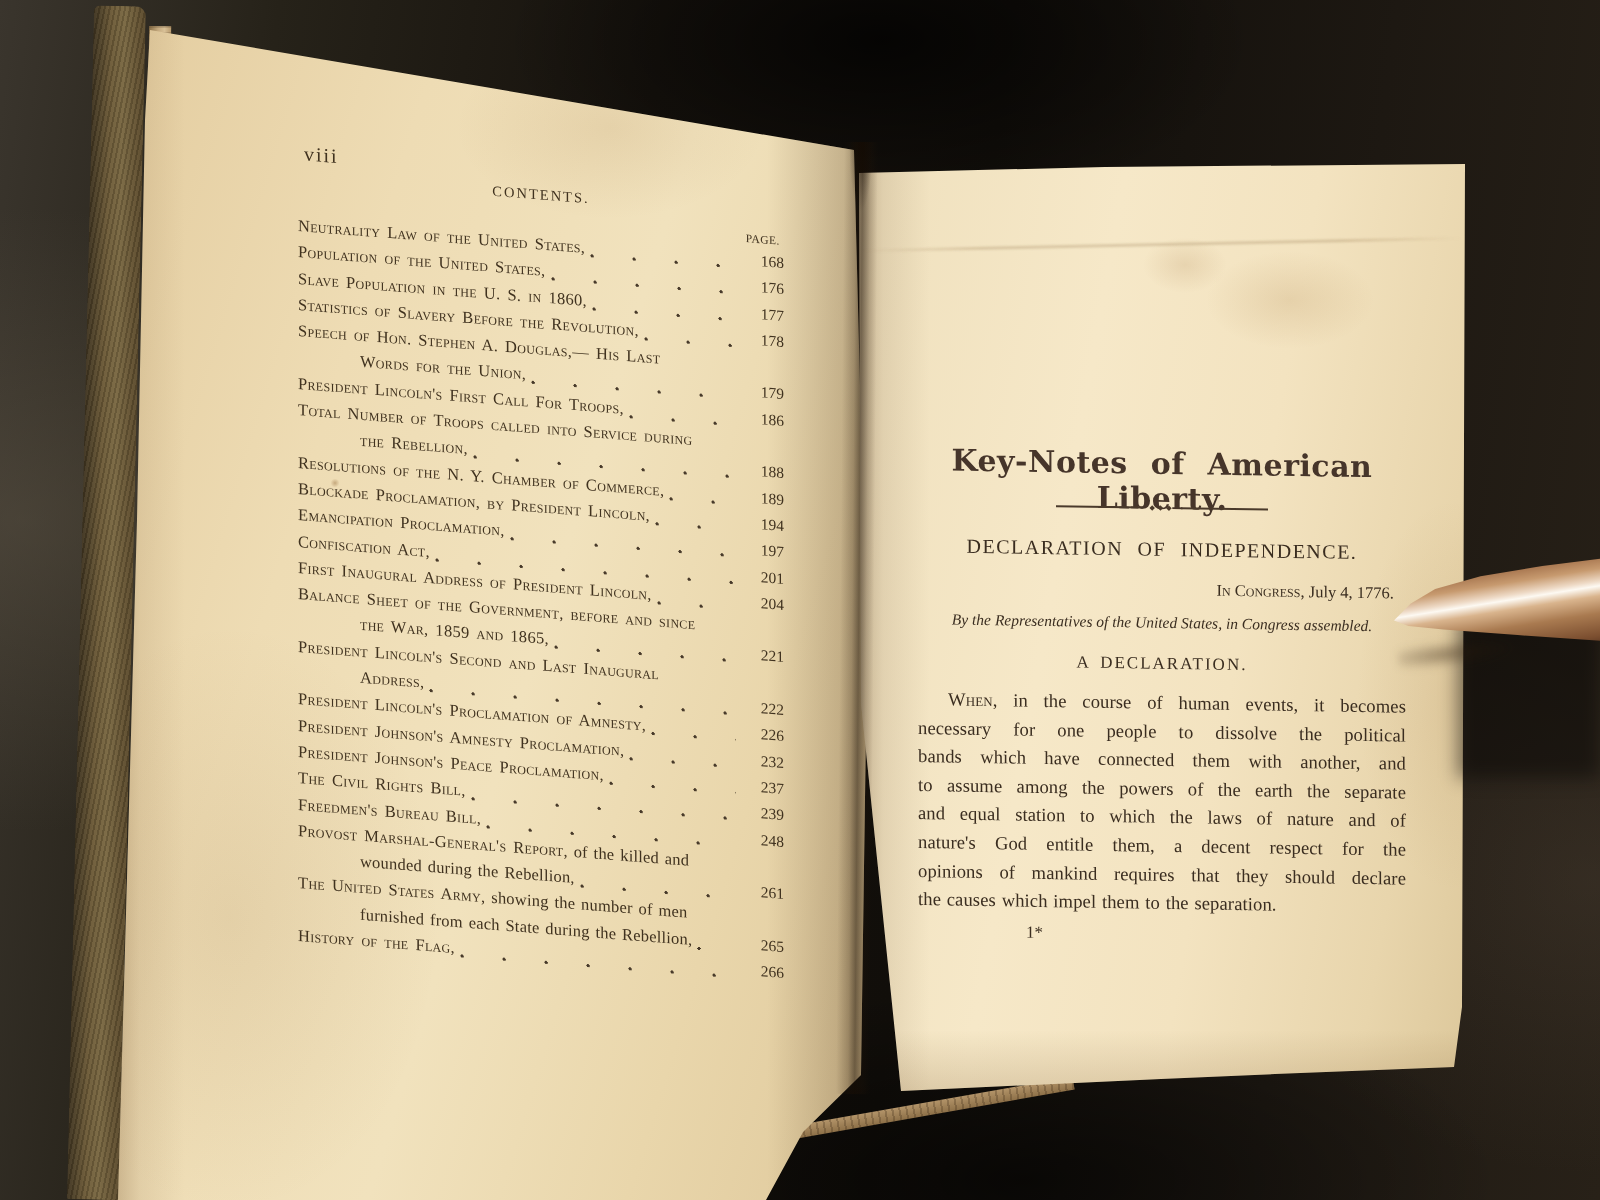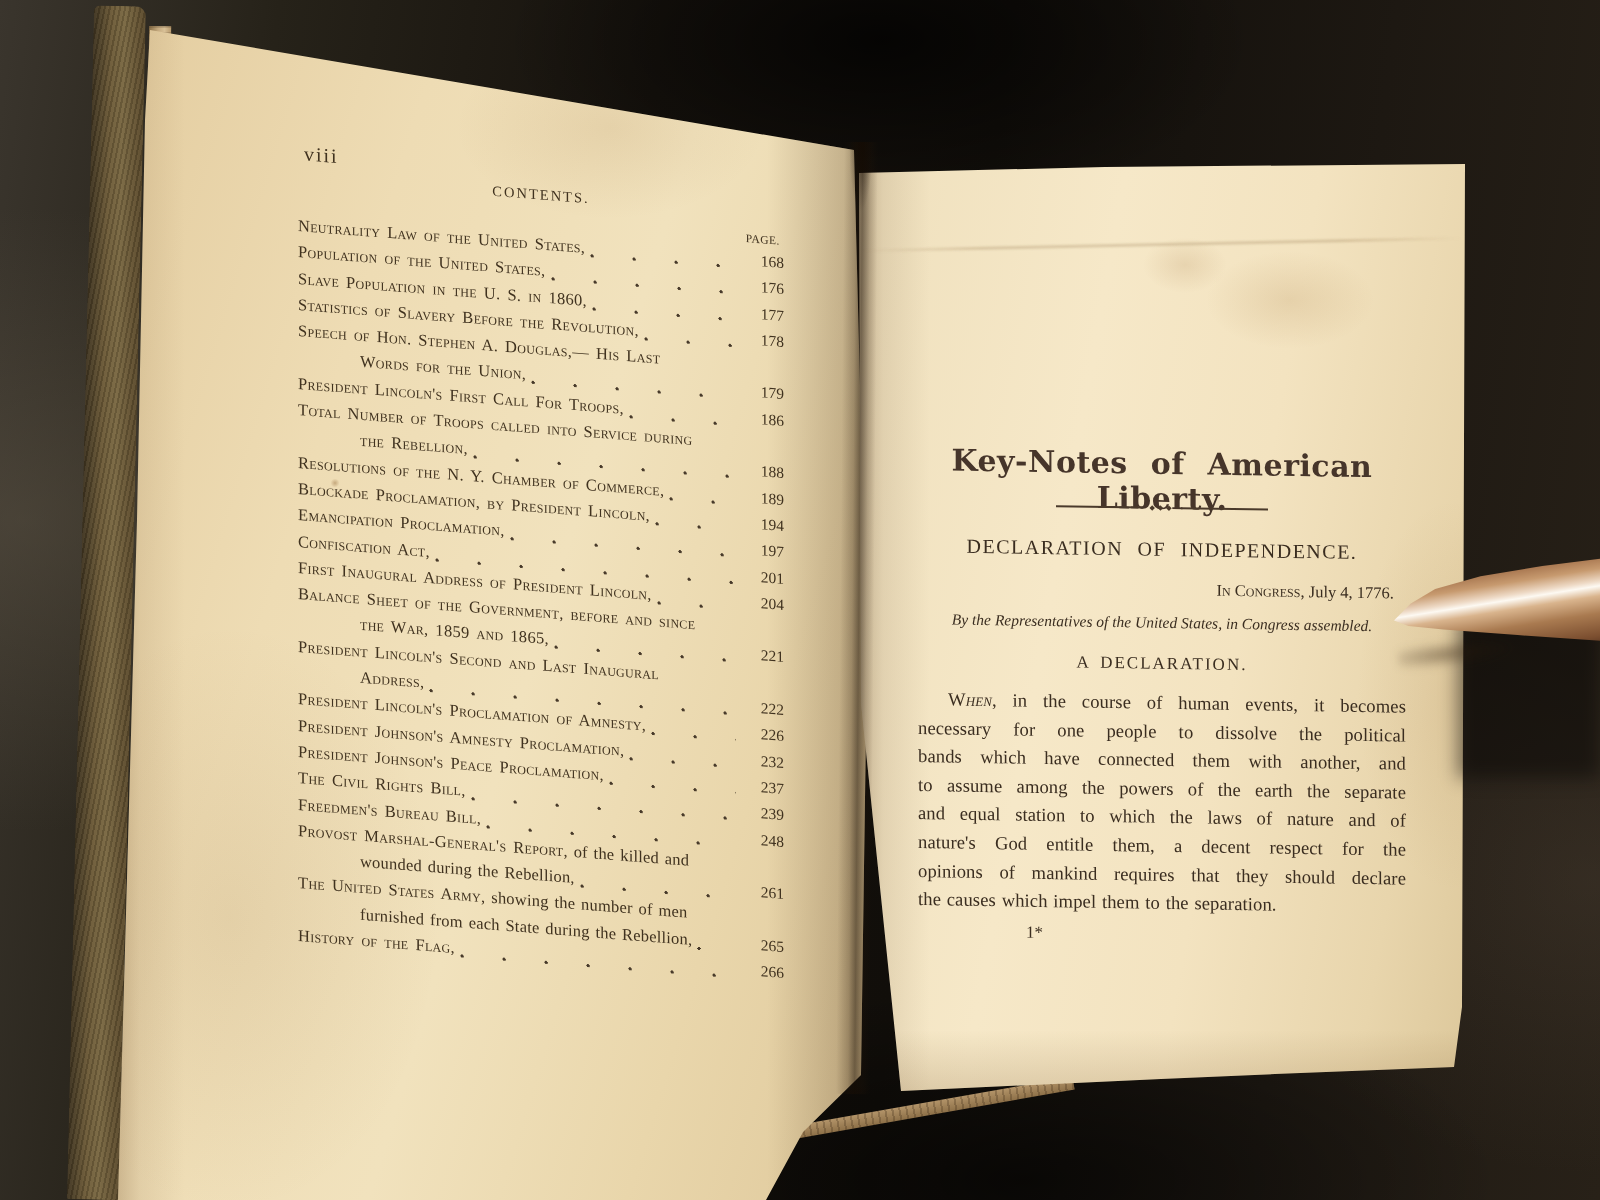--- a/index.html
+++ b/index.html
@@ -115,21 +115,21 @@
   .divider{margin:20px auto 0;width:212px;display:flex;align-items:center;justify-content:center;gap:6px;height:8px;}
   .divider .rule{flex:1;height:1.6px;background:#4a3a2b;}
   .divider .orn{font-size:7px;letter-spacing:3px;color:#4a3a2b;line-height:1;}
   .sec-title{margin-top:26px;text-align:center;font-size:20px;letter-spacing:1.5px;word-spacing:8px;height:26px;}
   .dateline{margin-top:16px;text-align:right;padding-right:12px;font-size:16.5px;height:22px;}
   .dateline .sc{font-variant:small-caps;}
   .byline{margin-top:12px;text-align:center;font-style:italic;font-size:15.5px;height:20px;}
   .subhead{margin-top:20px;text-align:center;font-size:17px;letter-spacing:2px;word-spacing:4px;height:24px;}
   .para{margin-top:14px;font-size:18.6px;}
   .para-line{height:28.6px;overflow:hidden;letter-spacing:0.1px;word-spacing:1px;}
-  .para-line .sc{font-variant:small-caps;font-style:italic;}
+  .para-line .sc{font-variant:small-caps;}
   .para-line.j{text-align:justify;}
   .para-line.j::after{content:"";display:inline-block;width:100%;}
   .para-line.first{text-indent:30px;}
   .sig{margin-top:4px;padding-left:108px;font-size:17px;}
 </style>
 </head>
 <body>
 
 <div class="stage">
   <div class="abs cover-edge"></div>

